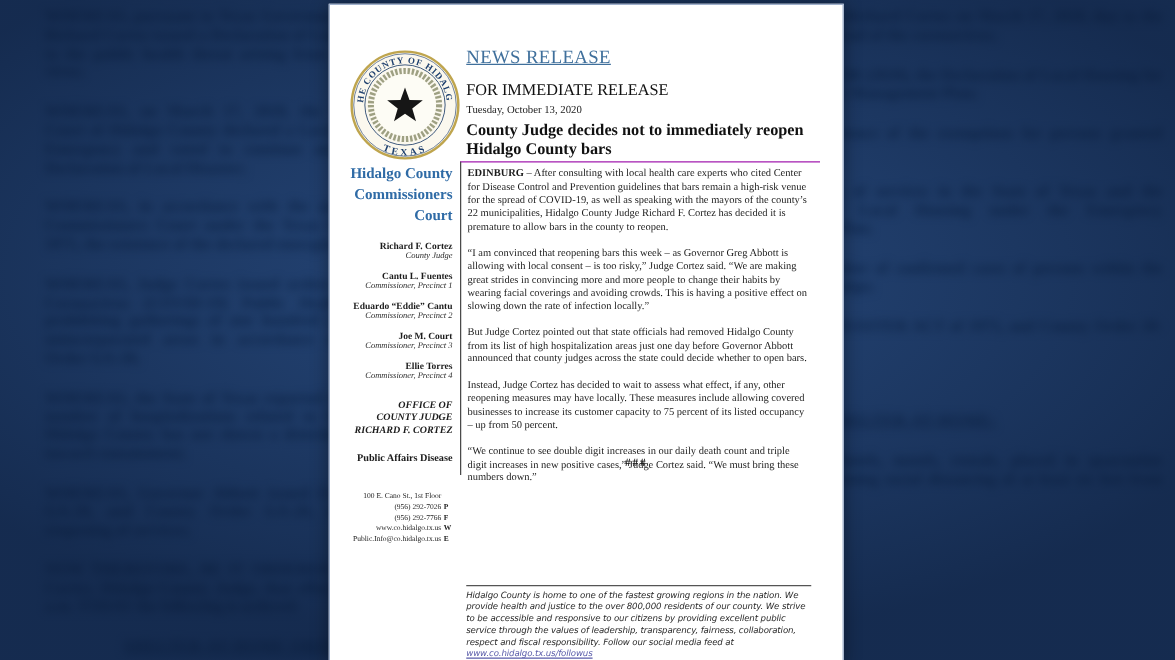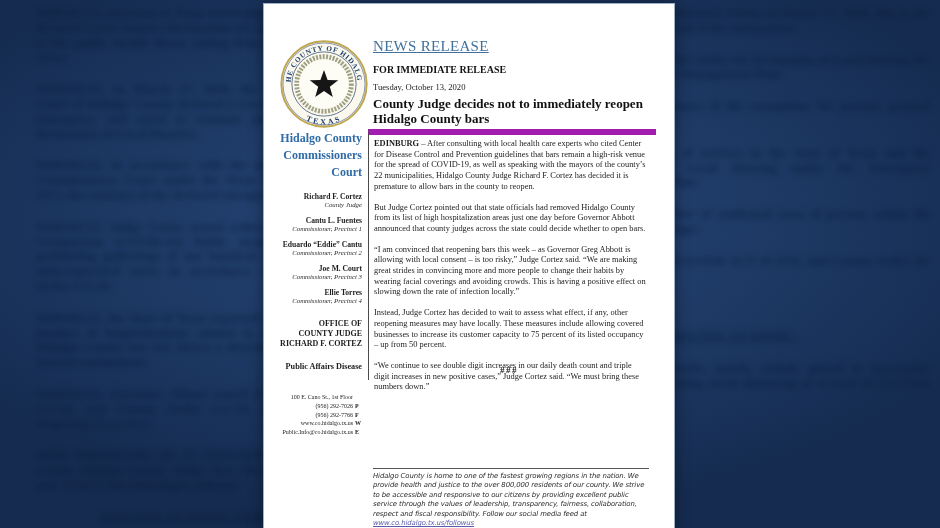--- a/index.html
+++ b/index.html
@@ -22,34 +22,34 @@
   .page *{box-sizing:border-box;}
   
   .seal{position:absolute;left:16px;top:36px;width:88px;height:88px;}
   
   .sidebar{position:absolute;left:6px;top:126px;width:92px;text-align:right;color:#1c1c1c;}
   .court-title{font-weight:bold;color:#2f6ba6;font-size:12px;line-height:17px;}
   .officials{margin-top:11px;}
   .official{margin-bottom:6.5px;}
   .o-name{font-weight:bold;font-size:7.6px;line-height:9px;}
   .o-title{font-style:italic;font-size:6.8px;line-height:8.4px;color:#2b2b2b;}
-  .office{margin-top:14px;font-weight:bold;font-size:8px;line-height:10px;}
+  .office{margin-top:14px;font-weight:bold;font-size:8px;line-height:10px;font-style:italic;}
   .division{margin-top:13px;font-weight:bold;font-size:8.2px;}
   .contact{margin-top:22px;font-size:6px;line-height:8.8px;color:#222;}
   .c-suf{display:inline-block;width:7px;margin-left:2px;font-weight:bold;text-align:left;}
   
   .kicker{position:absolute;left:109px;top:34px;font-size:15px;font-weight:normal;
           color:#40709c;text-decoration:underline;letter-spacing:.3px;}
-  .release-line{position:absolute;left:109px;top:60px;font-size:10px;font-weight:bold;color:#111;}
+  .release-line{position:absolute;left:109px;top:60px;font-size:13px;font-weight:normal;color:#111;}
   .date-line{position:absolute;left:109px;top:78px;font-size:8.6px;color:#222;}
   .headline{position:absolute;left:109px;top:93px;width:286px;font-size:13px;
             font-weight:bold;line-height:14.5px;color:#111;}
   
   .body-frame{position:absolute;left:104px;top:125px;width:288px;height:251px;
-              border-left:1px solid #4a4a4a;border-top:6px solid #a21caf;}
+              border-left:1px solid #4a4a4a;border-top:1px solid #a21caf;}
   .body-text{margin:4px 0 0 5px;width:272px;font-size:8.4px;line-height:10.7px;color:#1c1c1c;}
   .body-text p{margin:0 0 10px 0;}
   .end-mark{position:absolute;left:109px;top:361px;width:272px;text-align:center;
             font-size:9px;font-weight:bold;letter-spacing:1.5px;color:#111;}
   .doc-footer{position:absolute;left:109px;top:464px;width:276px;border-top:1px solid #555;
               padding-top:3px;font-family:"DejaVu Sans","Liberation Sans",sans-serif;
               font-style:italic;font-size:6.9px;line-height:9.4px;color:#2a2a2a;letter-spacing:-.1px;}
   .footer-link{color:#5a5caa;text-decoration:underline;cursor:pointer;}
 </style>
 </head>
@@ -155,22 +155,22 @@
     </div>
 
     <div class="kicker">NEWS RELEASE</div>
     <div class="release-line">FOR IMMEDIATE RELEASE</div>
     <div class="date-line">Tuesday, October 13, 2020</div>
     <div class="headline">County Judge decides not to immediately reopen Hidalgo County bars</div>
 
     <div class="body-frame">
       <div class="body-text">
         <p><b>EDINBURG</b> <span>– After consulting with local health care experts who cited Center for Disease Control and Prevention guidelines that bars remain a high-risk venue for the spread of COVID-19, as well as speaking with the mayors of the county’s 22 municipalities, Hidalgo County Judge Richard F. Cortez has decided it is premature to allow bars in the county to reopen.</span></p>
+        <p>“I am convinced that reopening bars this week – as Governor Greg Abbott is allowing with local consent – is too risky,” Judge Cortez said. “We are making great strides in convincing more and more people to change their habits by wearing facial coverings and avoiding crowds. This is having a positive effect on slowing down the rate of infection locally.”</p>
         <p>But Judge Cortez pointed out that state officials had removed Hidalgo County from its list of high hospitalization areas just one day before Governor Abbott announced that county judges across the state could decide whether to open bars.</p>
-        <p>“I am convinced that reopening bars this week – as Governor Greg Abbott is allowing with local consent – is too risky,” Judge Cortez said. “We are making great strides in convincing more and more people to change their habits by wearing facial coverings and avoiding crowds. This is having a positive effect on slowing down the rate of infection locally.”</p>
         <p>Instead, Judge Cortez has decided to wait to assess what effect, if any, other reopening measures may have locally. These measures include allowing covered businesses to increase its customer capacity to 75 percent of its listed occupancy – up from 50 percent.</p>
         <p>“We continue to see double digit increases in our daily death count and triple digit increases in new positive cases,” Judge Cortez said. “We must bring these numbers down.”</p>
       </div>
     </div>
     <div class="end-mark">###</div>
 
     <div class="doc-footer">
       <span>Hidalgo County is home to one of the fastest growing regions in the nation. We provide health and justice to the over 800,000 residents of our county. We strive to be accessible and responsive to our citizens by providing excellent public service through the values of leadership, transparency, fairness, collaboration, respect and fiscal responsibility. Follow our social media feed at </span><a class="footer-link">www.co.hidalgo.tx.us/followus</a>
     </div>
 

